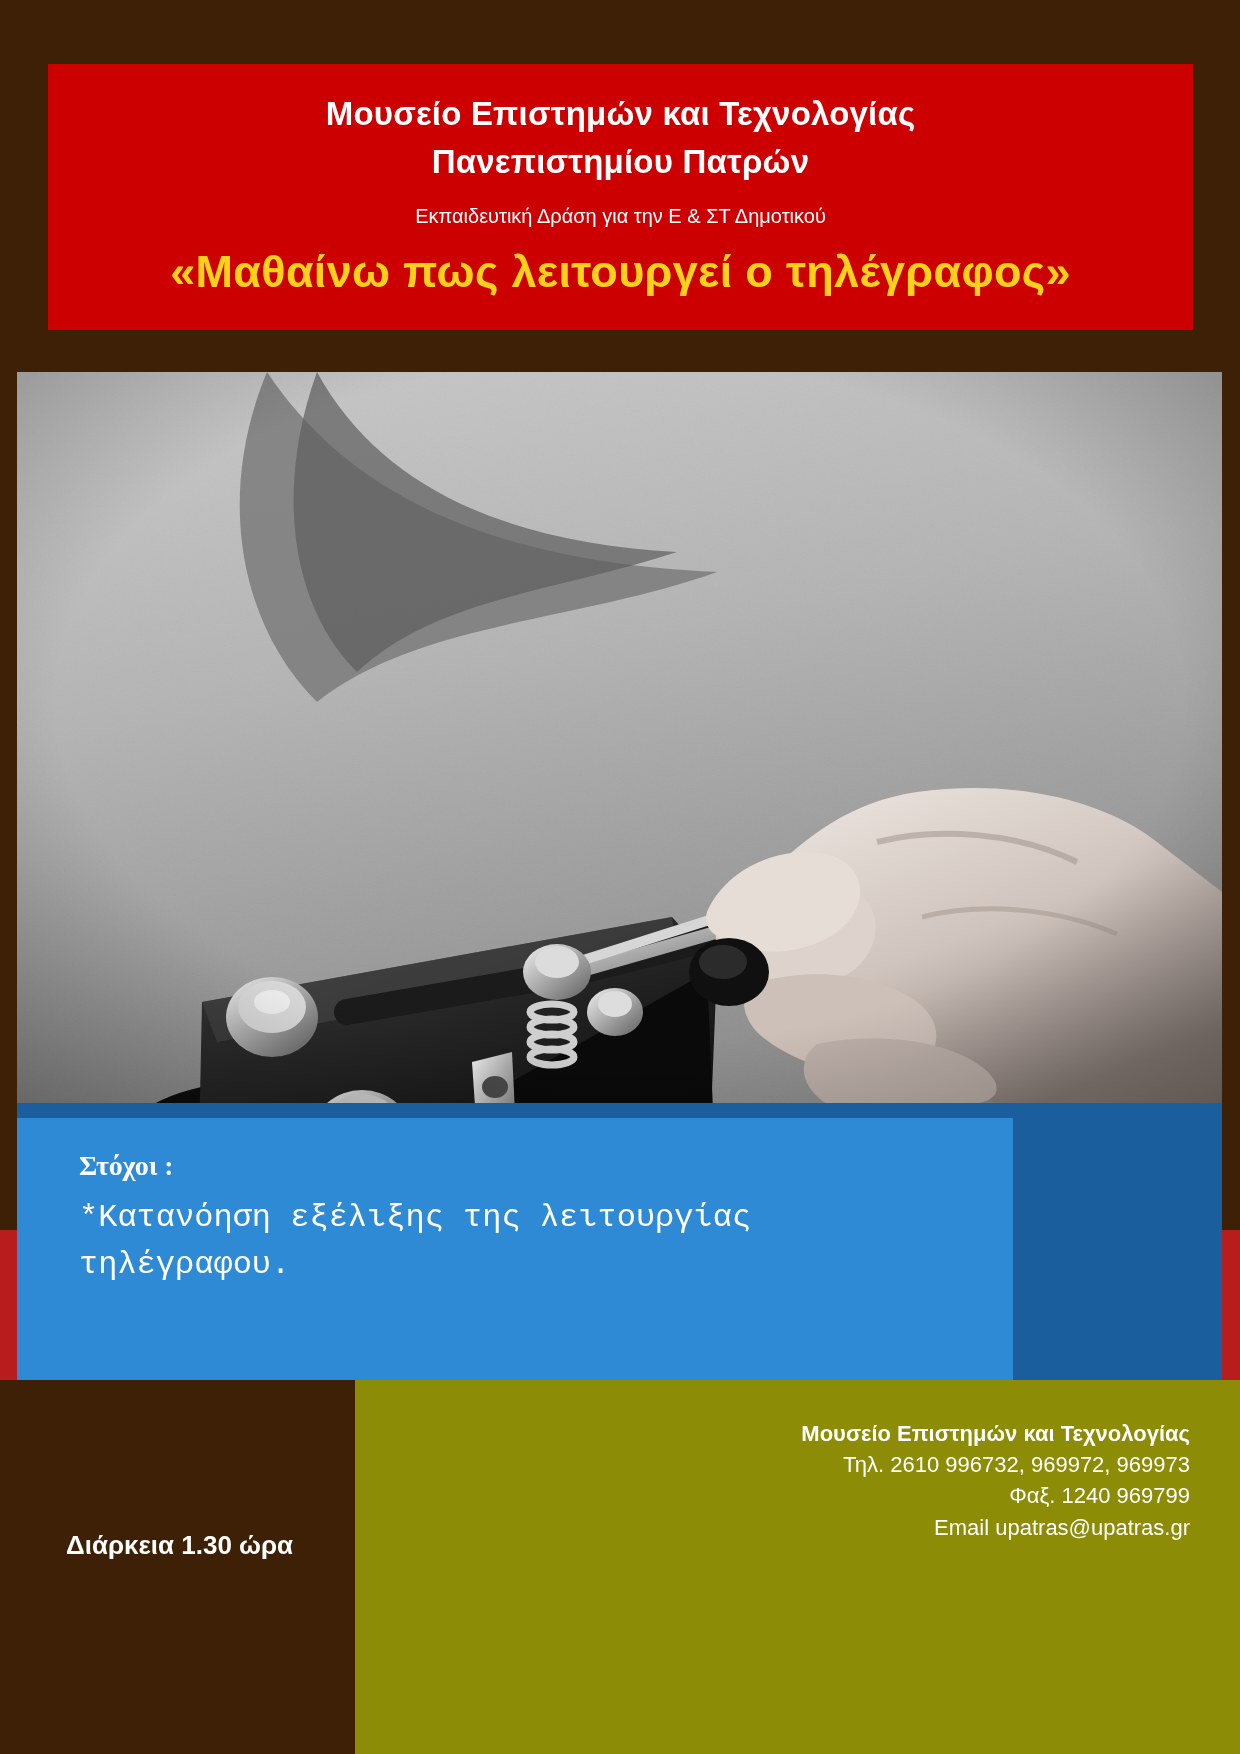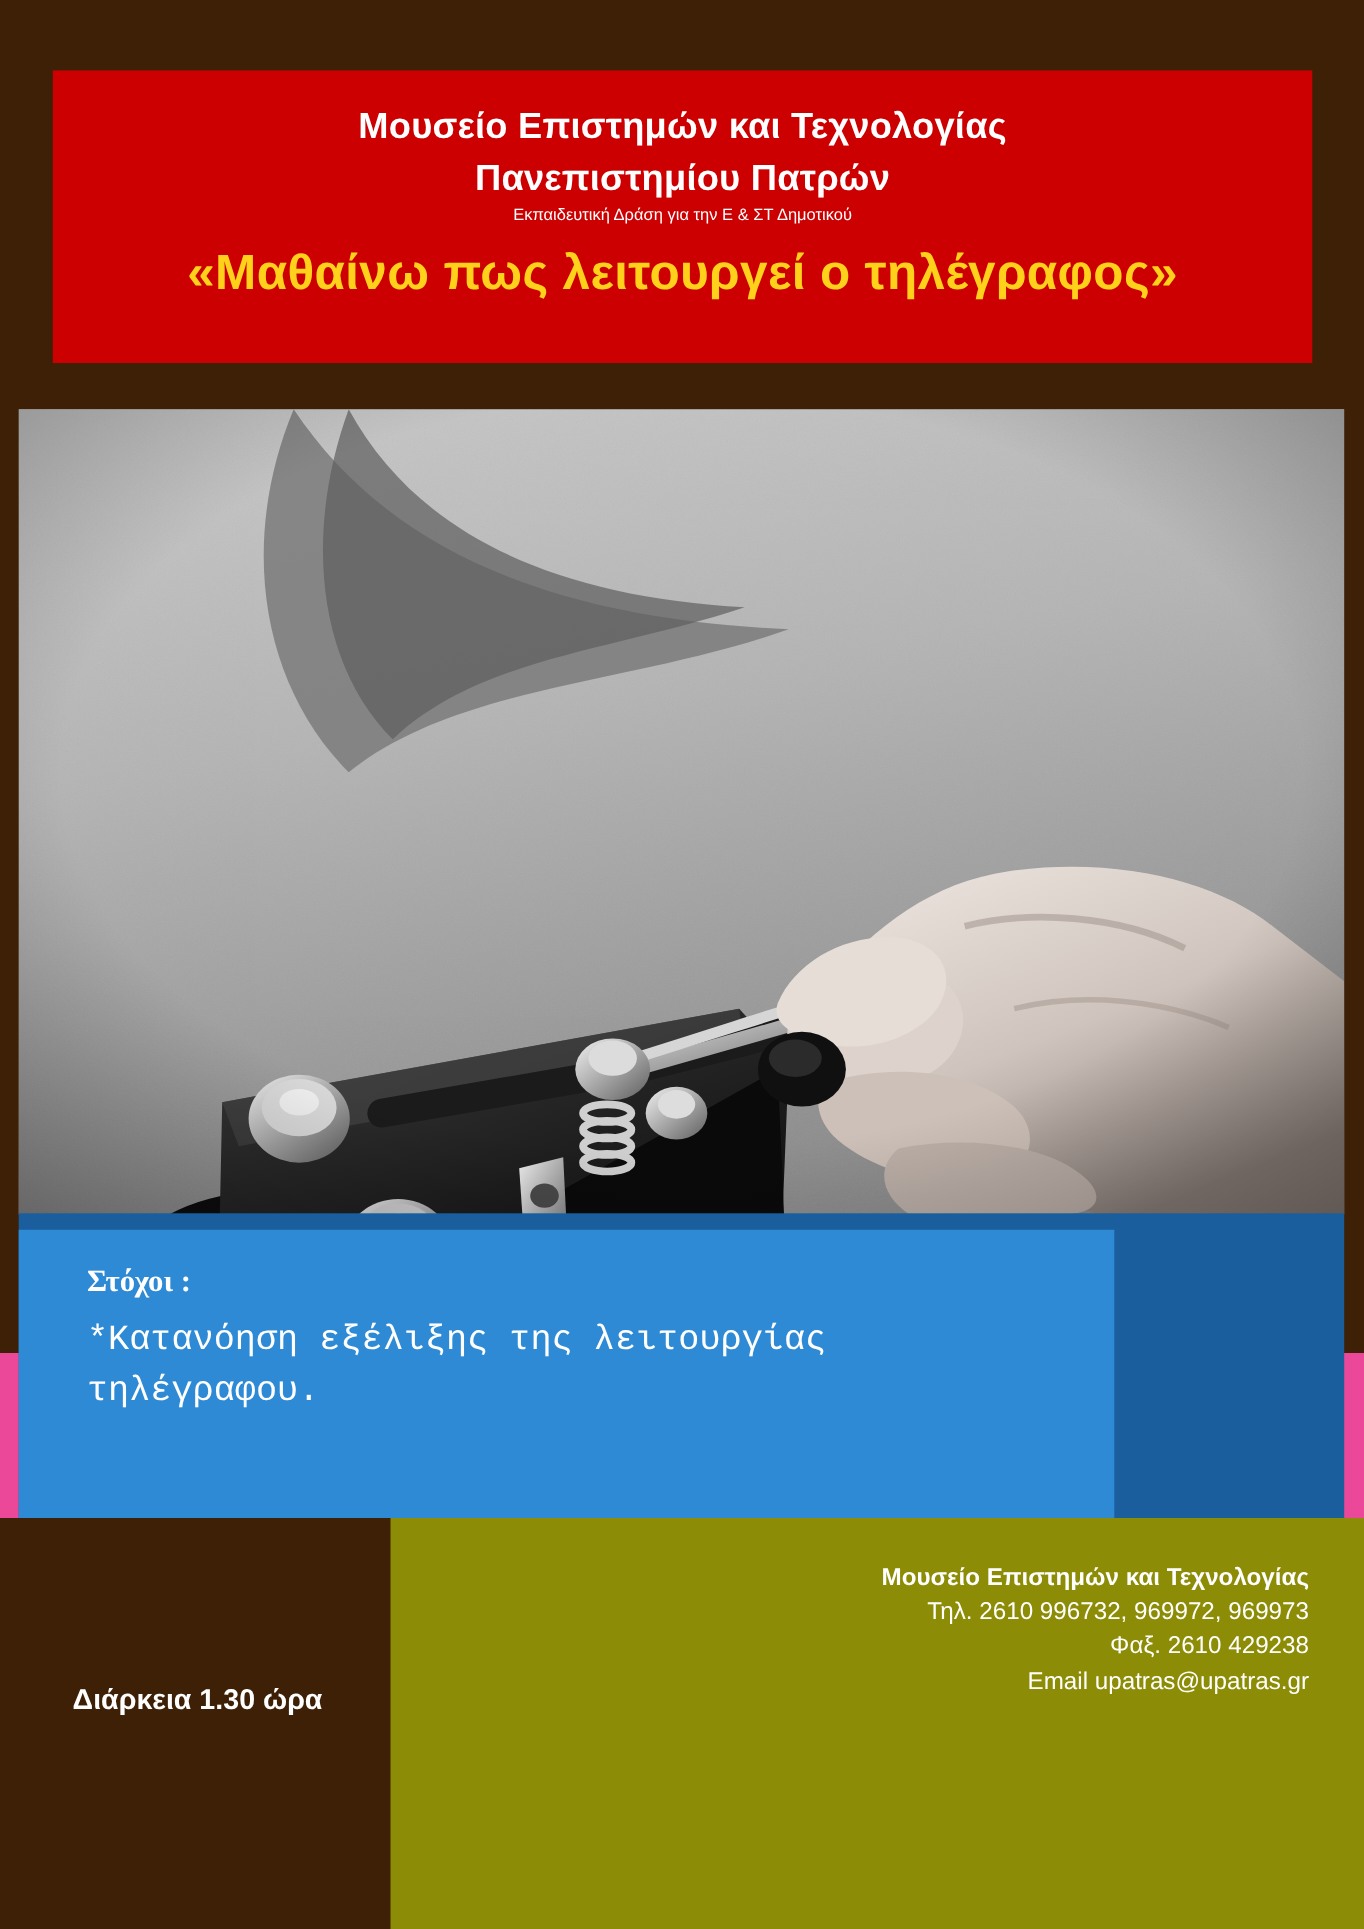--- a/index.html
+++ b/index.html
@@ -14,21 +14,21 @@
     font-family: "Liberation Sans", sans-serif;
     overflow: hidden;
   }
 
   
   .poster {
     position: absolute;
     left: 0; top: 0;
     width: 1240px;
     height: 1754px;
-    background: #ec4899;
+    background: #b91c1c;
   }
 
   
   .brown-top {
     position: absolute;
     left: 0; top: 0;
     width: 1240px;
     height: 1230px;
     background: #3d2006;
   }
@@ -51,23 +51,23 @@
   .museum-title {
     color: #ffffff;
     font-size: 33px;
     font-weight: bold;
     line-height: 1.45;
     text-align: center;
     letter-spacing: 0.2px;
   }
   .subtitle {
     color: #ffffff;
-    font-size: 15px;
+    font-size: 20px;
     text-align: center;
-    margin-top: 1px;
+    margin-top: 19px;
     font-weight: normal;
   }
   .action-title {
     color: #ffd11a;
     font-size: 45px;
     font-weight: bold;
     text-align: center;
     margin-top: 18px;
     letter-spacing: 0.3px;
   }
@@ -275,17 +275,17 @@
     <div class="goals-title">Στόχοι :</div>
     <div class="goal-line">*Κατανόηση εξέλιξης της λειτουργίας τηλέγραφου.</div>
   </div>
 
   <div class="bottom-brown"></div>
   <div class="duration">Διάρκεια 1.30 ώρα</div>
 
   <div class="olive-block">
     <div class="contact-line bold">Μουσείο Επιστημών και Τεχνολογίας</div>
     <div class="contact-line">Τηλ. 2610 996732, 969972, 969973</div>
-    <div class="contact-line">Φαξ. 2610 429238</div>
+    <div class="contact-line">Φαξ. 1240 969799</div>
     <div class="contact-line">Email upatras@upatras.gr</div>
   </div>
 
 </div>
 
 </body></html>

